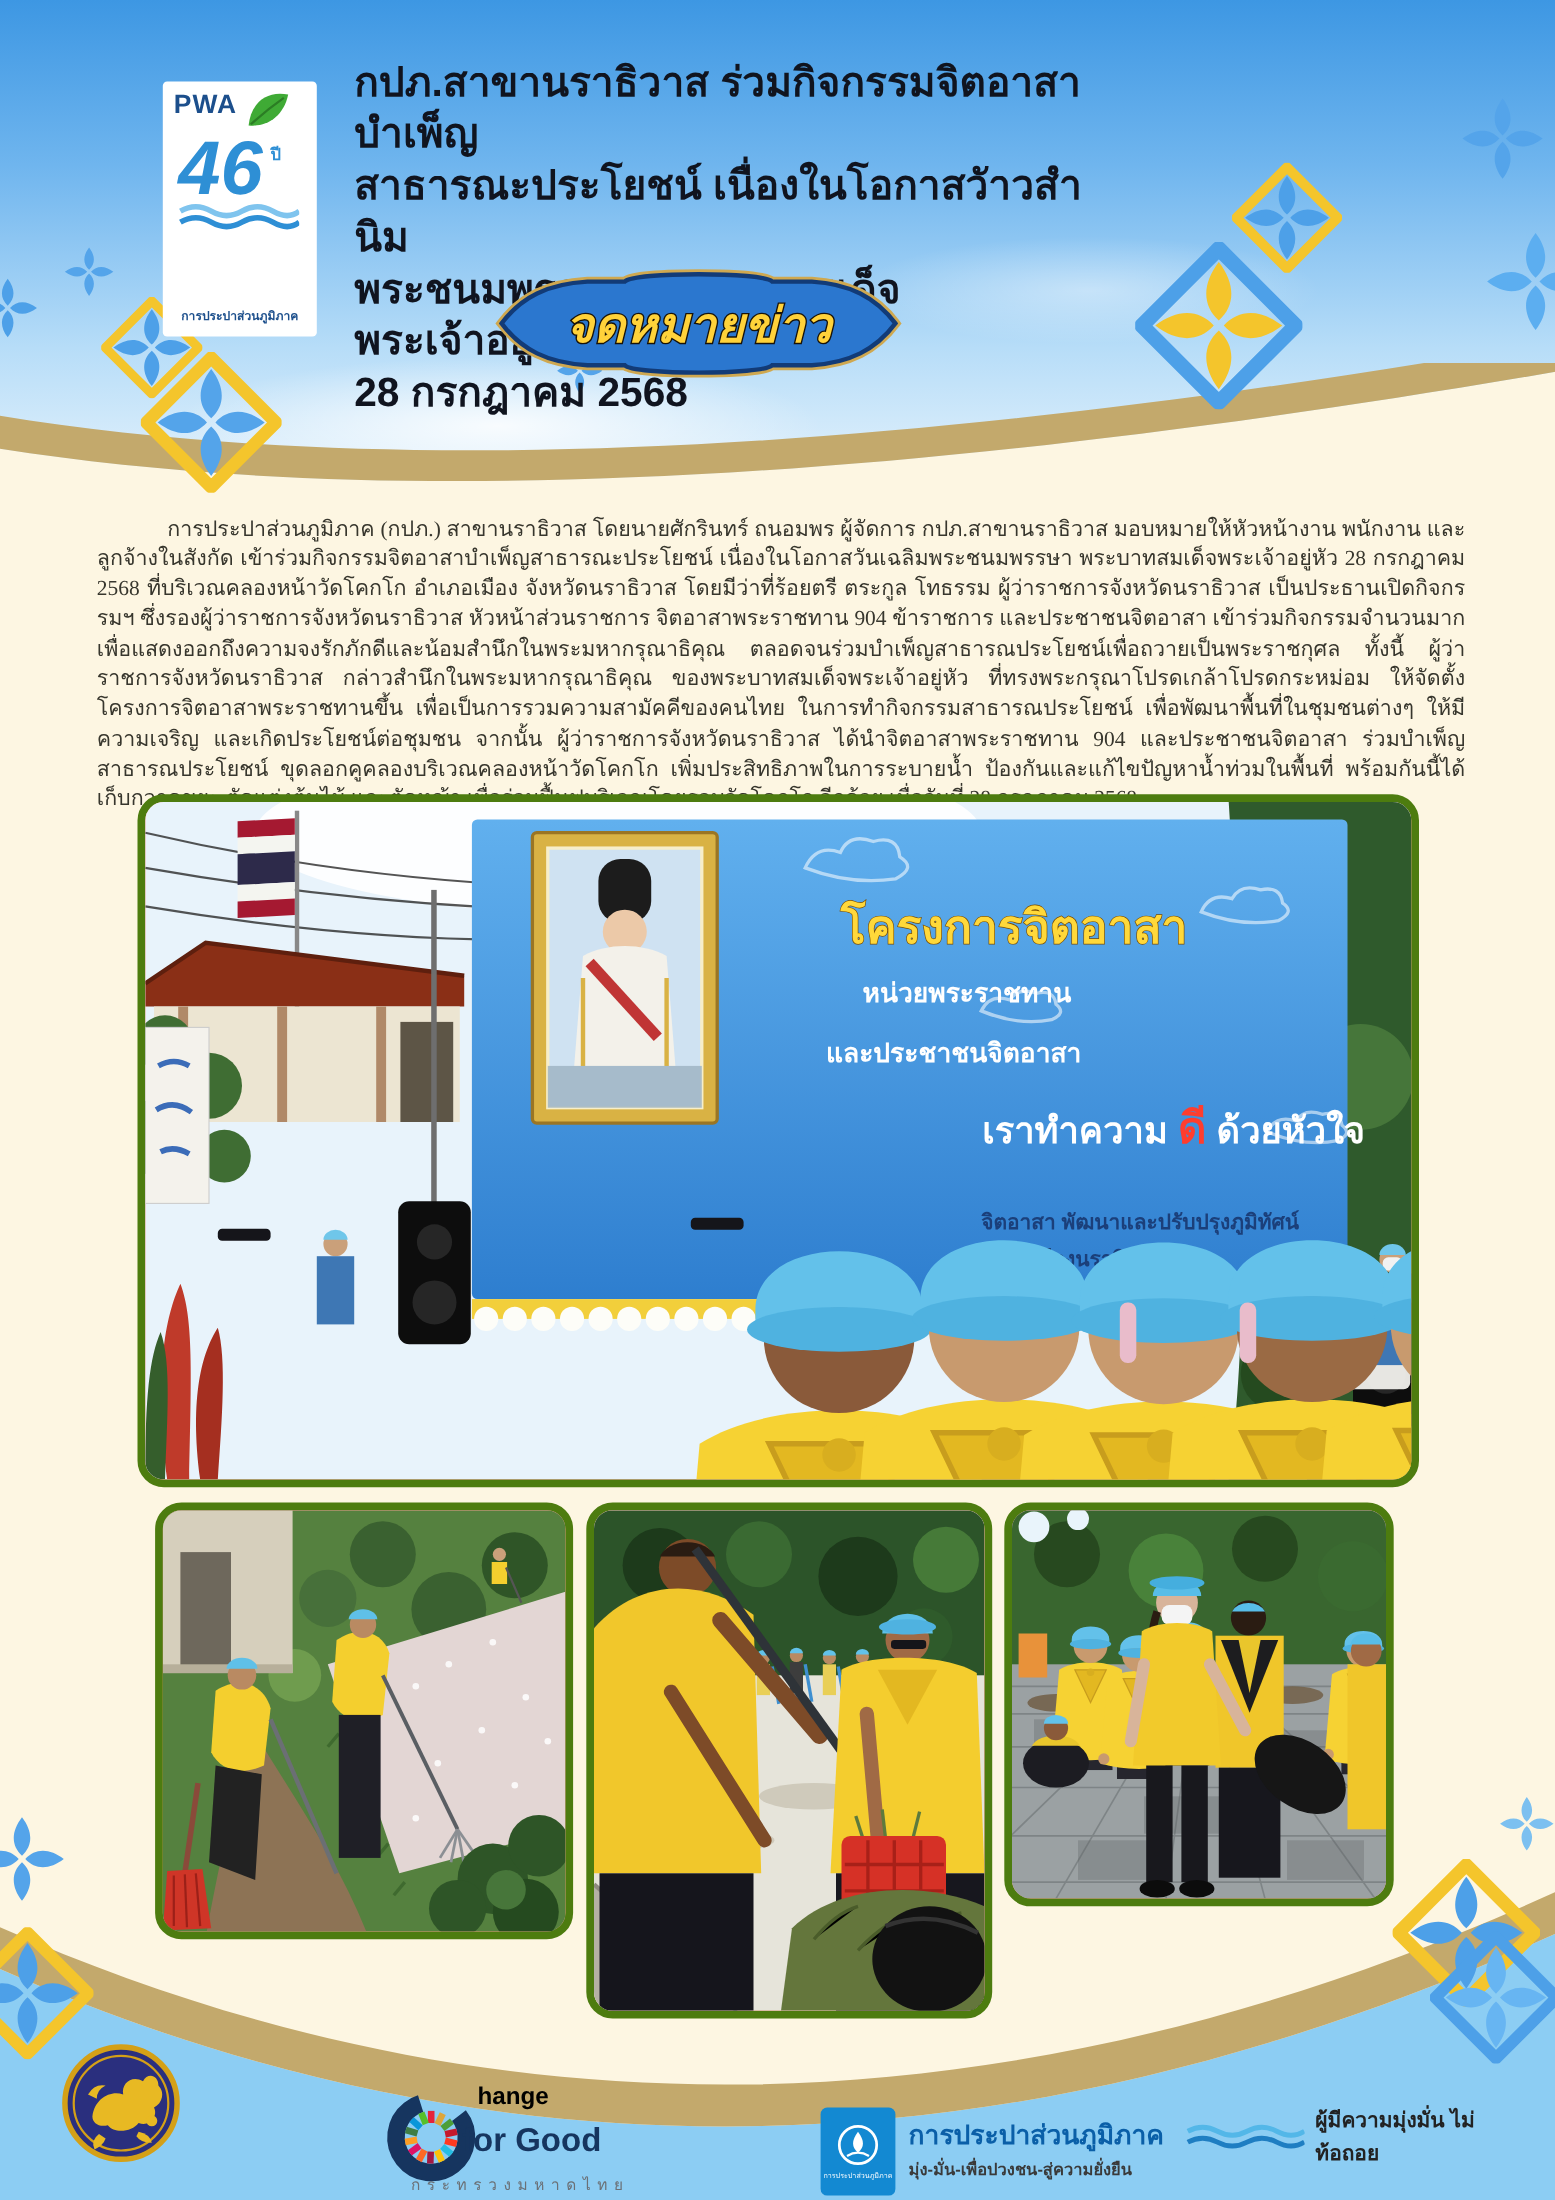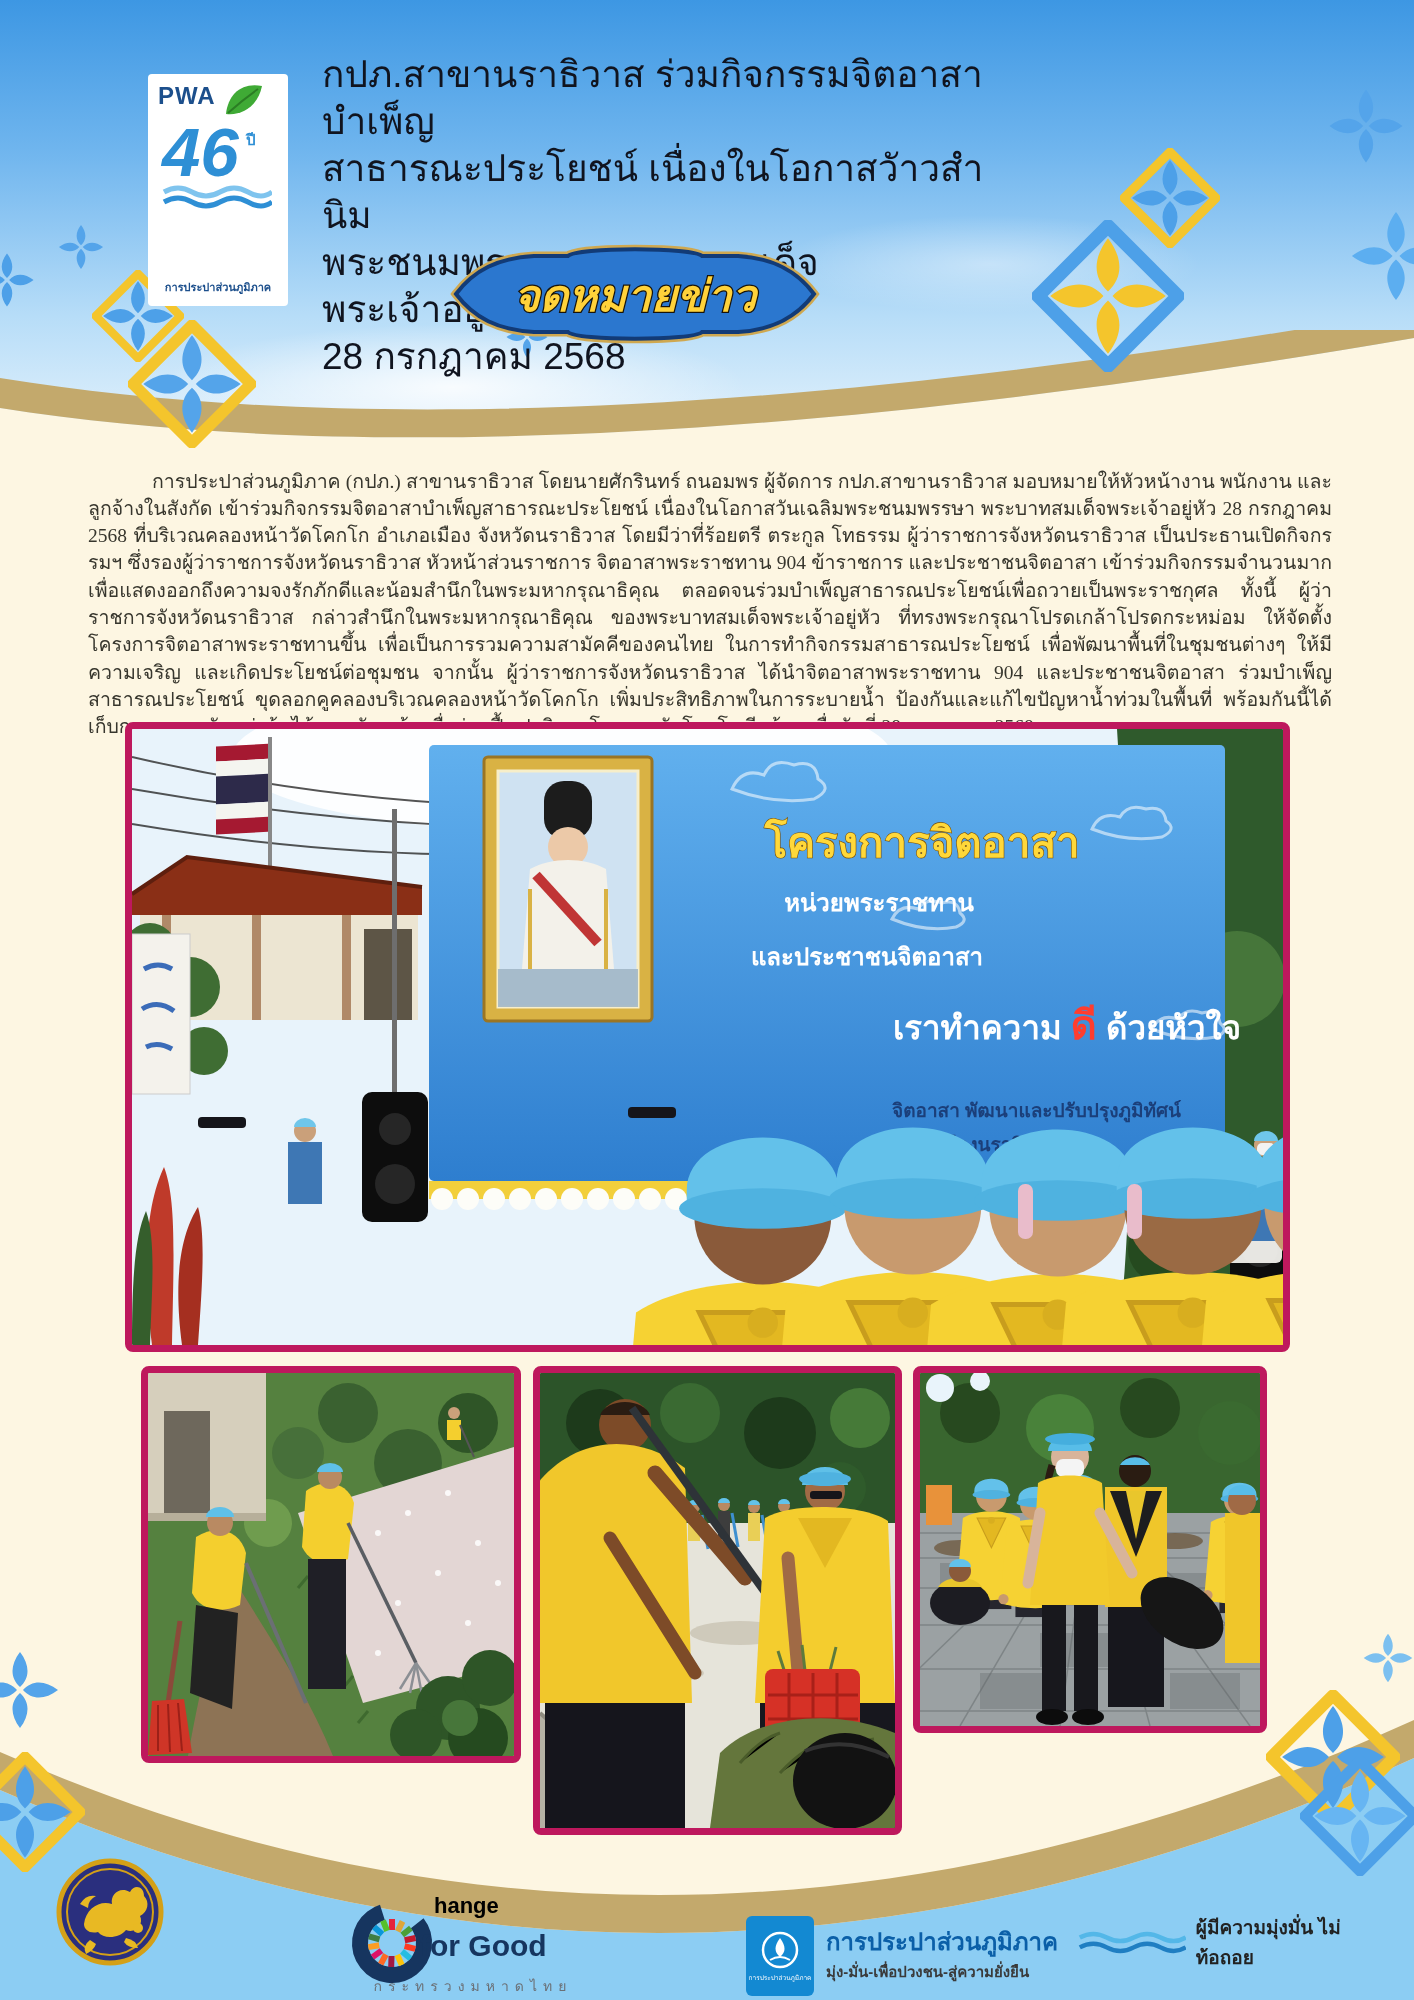--- a/index.html
+++ b/index.html
@@ -17,31 +17,31 @@
            border-radius:4px;box-sizing:border-box;padding:10px 8px 6px 10px;}
   .pwa-brand{font-size:24px;font-weight:700;color:#1c4f8c;letter-spacing:1px;line-height:1;}
   .pwa-leaf{position:absolute;left:72px;top:6px;}
   .pwa-46wrap{position:absolute;left:14px;top:44px;width:112px;height:96px;}
   .pwa-46{font-size:69px;font-weight:700;font-style:italic;color:#2e8fd5;line-height:1;}
   .pwa-yr{position:absolute;left:84px;top:10px;font-size:15px;font-weight:700;color:#2e8fd5;}
   .pwa-waves{position:absolute;left:0px;top:64px;}
   .pwa-org{position:absolute;left:0;bottom:10px;width:100%;text-align:center;
            font-size:11px;font-weight:700;color:#1c4f8c;}
   
-  .headline{position:absolute;left:322px;top:52px;width:700px;font-size:37px;font-weight:400;
+  .headline{position:absolute;left:322px;top:52px;width:700px;font-size:37px;font-weight:700;
             color:#10141f;line-height:1.27;}
   
   .ribbon{position:absolute;left:450px;top:241px;width:370px;height:106px;}
   
   .flower{position:absolute;overflow:visible;}
   
   .article{position:absolute;left:88px;top:448px;width:1244px;font-size:19.5px;line-height:1.4;
            color:#37362d;text-align:justify;text-indent:64px;font-family:"Liberation Serif",serif;}
   
-  .photo{position:absolute;border:7px solid #be185d;border-radius:8px;background:#fca5a5;
+  .photo{position:absolute;border:7px solid #4d7c0f;border-radius:24px;background:#fca5a5;
          box-sizing:border-box;overflow:hidden;}
   .photo svg{display:block;}
   #photo-main{left:125px;top:722px;width:1165px;height:630px;}
   #photo-a{left:141px;top:1366px;width:380px;height:397px;}
   #photo-b{left:533px;top:1366px;width:369px;height:469px;}
   #photo-c{left:913px;top:1366px;width:354px;height:367px;}
   
   .bottom-swoosh{position:absolute;left:0;top:1680px;width:1414px;height:320px;}
   .moi-seal{position:absolute;left:56px;top:1858px;width:108px;height:108px;}
   .cfg{position:absolute;left:348px;top:1893px;width:250px;height:104px;}

